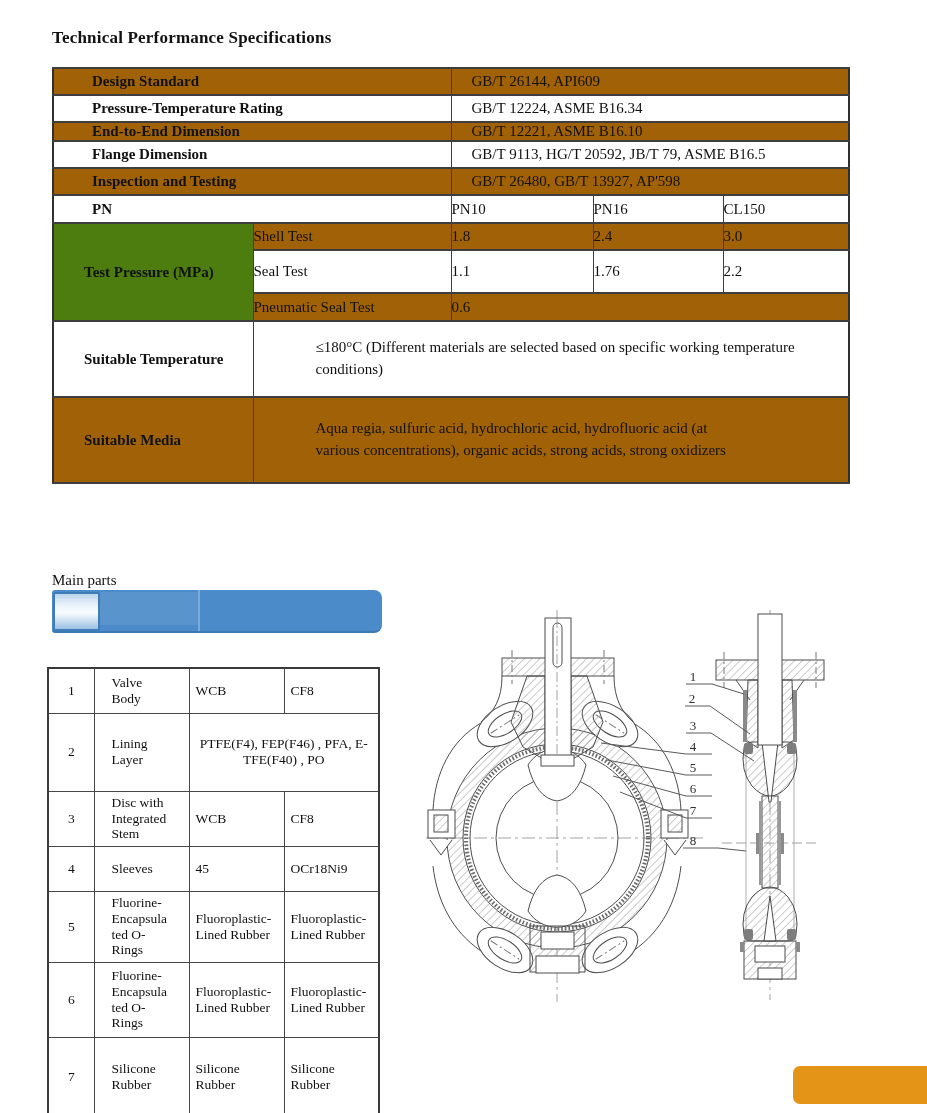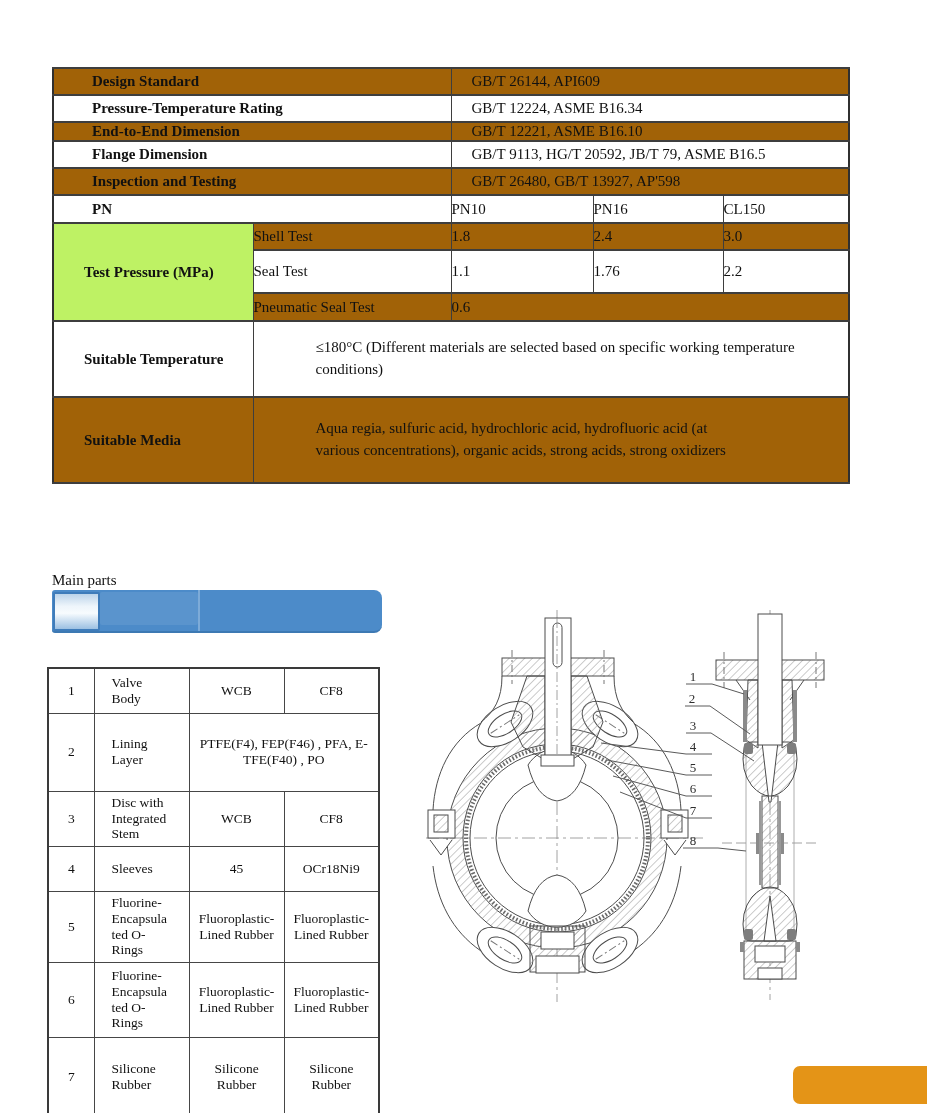--- a/index.html
+++ b/index.html
@@ -14,54 +14,55 @@
   table.spec{position:absolute;left:52px;top:67px;width:796px;border-collapse:collapse;
              table-layout:fixed;border:2px solid #303030;}
   table.spec td{border:1px solid #3e3e3e;border-top:2px solid #3e3e3e;border-bottom:2px solid #3e3e3e;
                 font-size:15px;padding:0;vertical-align:middle;overflow:hidden;}
   table.spec td.lab{font-weight:bold;padding-left:38px;}
   table.spec td.val{padding-left:20px;}
   table.spec td.ctr{text-align:left;}
   table.spec td.wide{padding-left:62px;padding-right:16px;line-height:1.45;}
   table.spec td.media{padding-right:110px;margin-top:32px;}
   tr.blue td{background:#a16207;}
-  table.spec td.bluecell{background:#bef264;}
+  table.spec td.bluecell{background:#4d7c0f;}
 
   
   .parts-banner{position:absolute;left:52px;top:590px;width:330px;height:41px;
                 background:#4c8bc9;border-radius:3px 8px 8px 3px;border-bottom:2px solid #3d79b3;}
   .parts-banner .cell-light{position:absolute;left:1px;top:2px;width:43px;height:35px;
                 background:linear-gradient(180deg,#bcd4ea 0%,#eef5fb 35%,#f7fbfe 55%,#9cc0e2 100%);
                 border:2px solid #3f7cba;border-radius:2px;}
   .parts-banner .seg-div{position:absolute;left:146px;top:0;width:2px;height:100%;background:rgba(255,255,255,.28);}
   .parts-banner .seg-tone{position:absolute;left:48px;top:2px;width:98px;height:33px;background:rgba(255,255,255,.08);border-radius:2px;}
 
   
   table.parts{position:absolute;left:47px;top:667px;width:331px;border-collapse:collapse;
               table-layout:fixed;border:2px solid #3a3a3a;}
   table.parts td{border:1px solid #464646;font-size:13.5px;line-height:1.16;vertical-align:middle;
                  padding:2px 4px;overflow:hidden;overflow-wrap:break-word;}
   table.parts td.num{text-align:center;}
   table.parts td.pname{text-align:left;padding-left:17px;padding-right:18px;}
-  table.parts td.mat{text-align:center;padding:2px 6px;margin-top:27px;}
+  table.parts td.mat{text-align:left;padding:2px 6px;margin-top:27px;}
   table.parts td.merged{text-align:center;padding:2px 5px;}
 
   
   .drawing-wrap{position:absolute;left:410px;top:596px;width:517px;height:444px;}
   svg text.callout{font-family:"Liberation Serif", serif;font-size:13px;fill:#2e2e2e;}
 
   
   .orange-btn{position:absolute;left:793px;top:1066px;width:146px;height:38px;
               background:#e49417;border:none;border-radius:7px;cursor:pointer;}
 </style>
 </head>
 <body>
 
 <div id="page">
 
+  <div class="doc-title">Technical Performance Specifications</div>
 
   <table class="spec">
     <colgroup>
         <col style="width:200px">
         <col style="width:198px">
         <col style="width:142px">
         <col style="width:130px">
         <col style="width:126px">
       </colgroup>
     <tbody>

